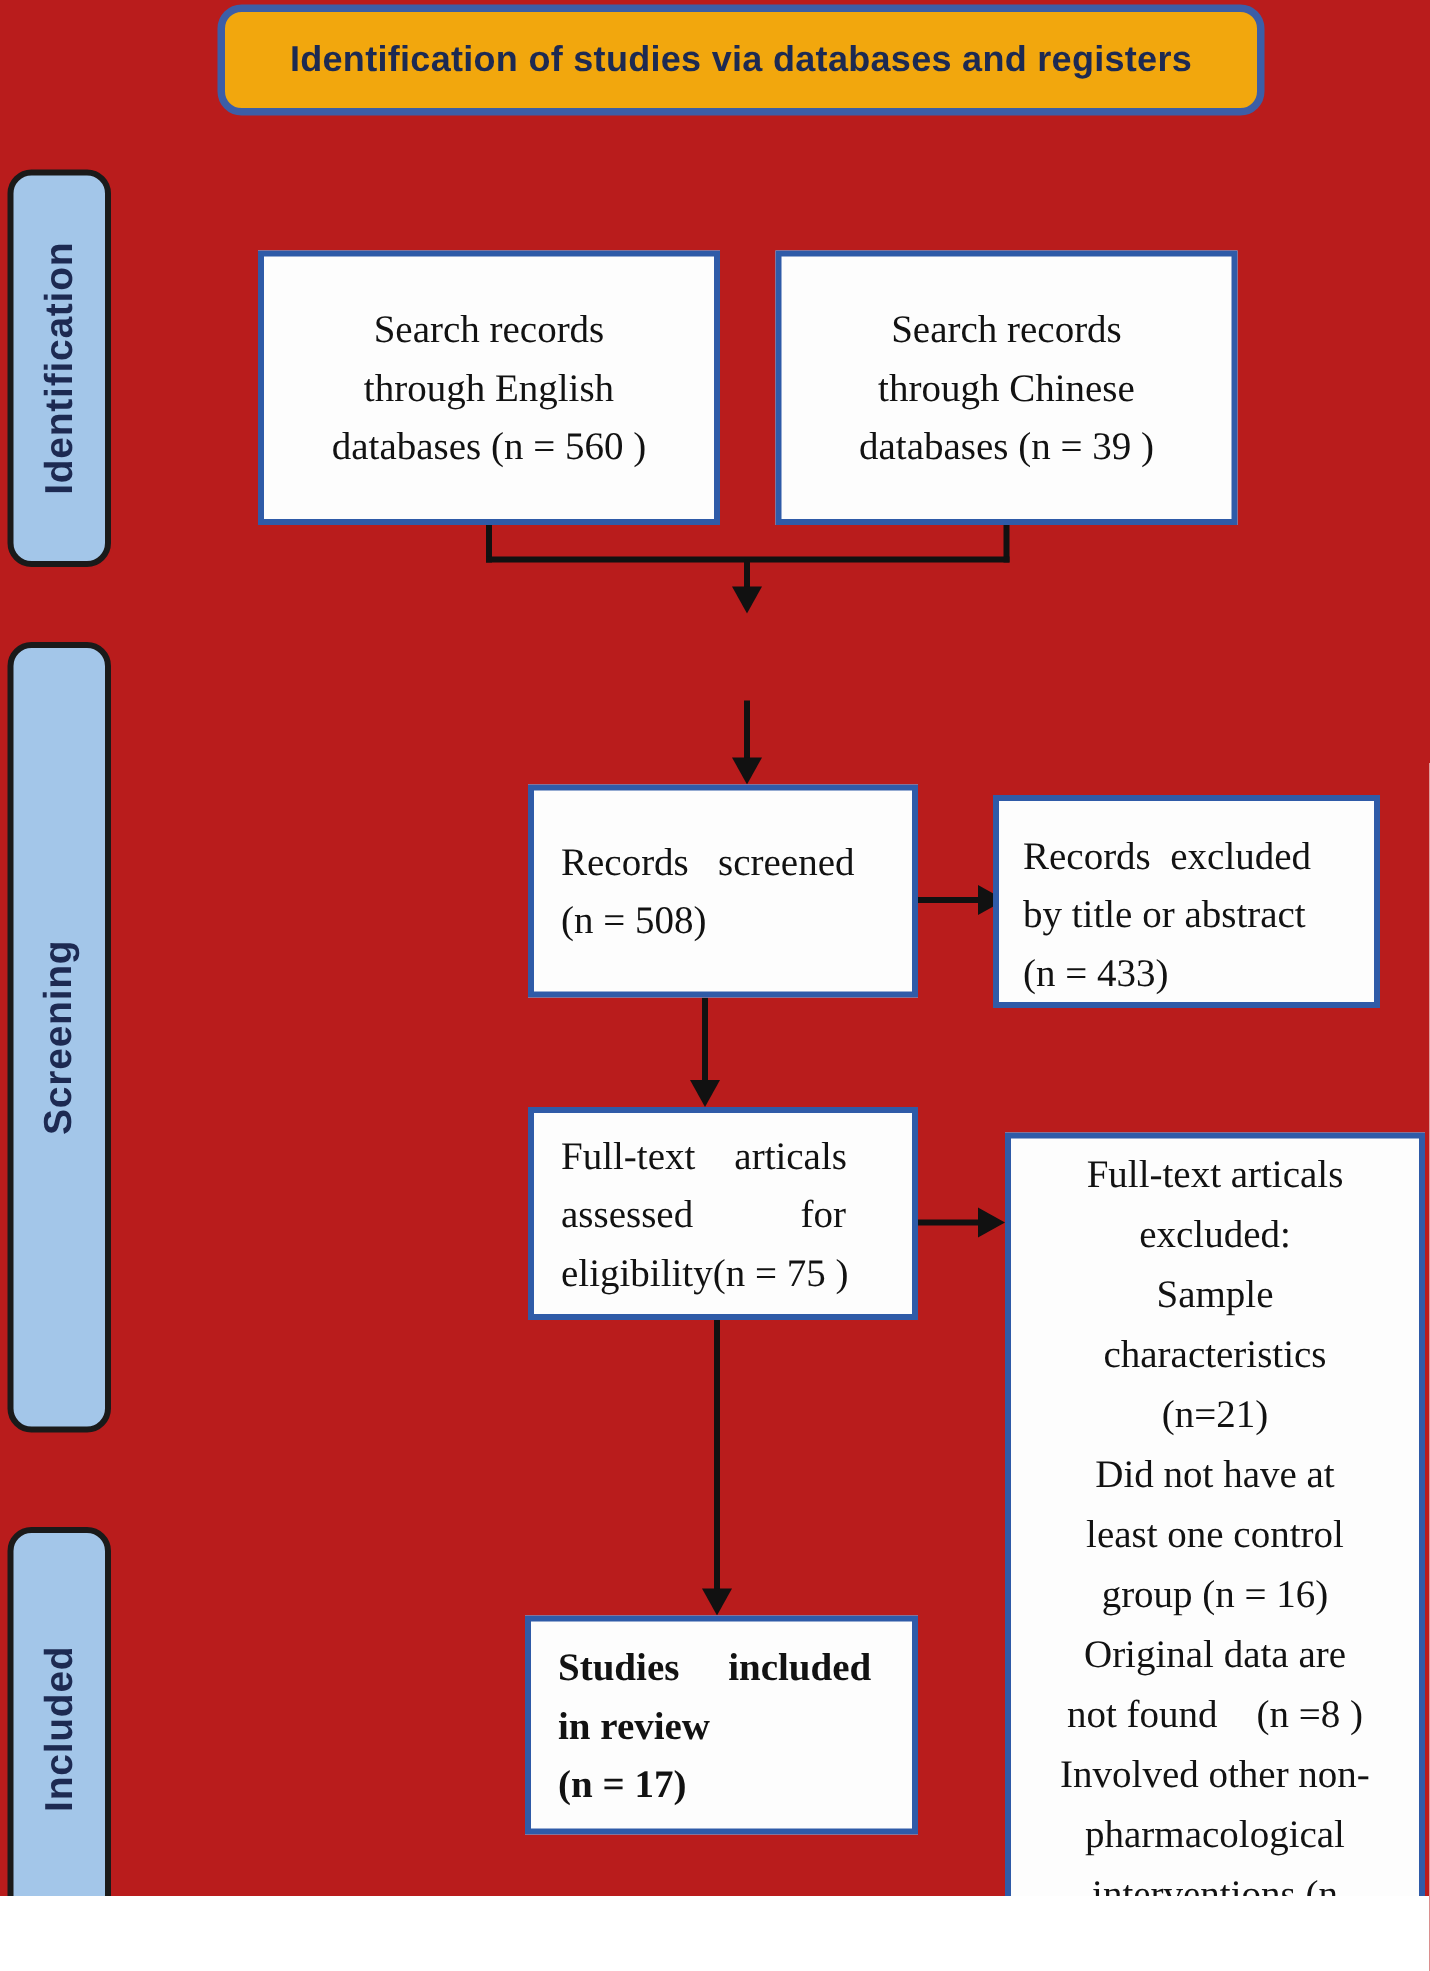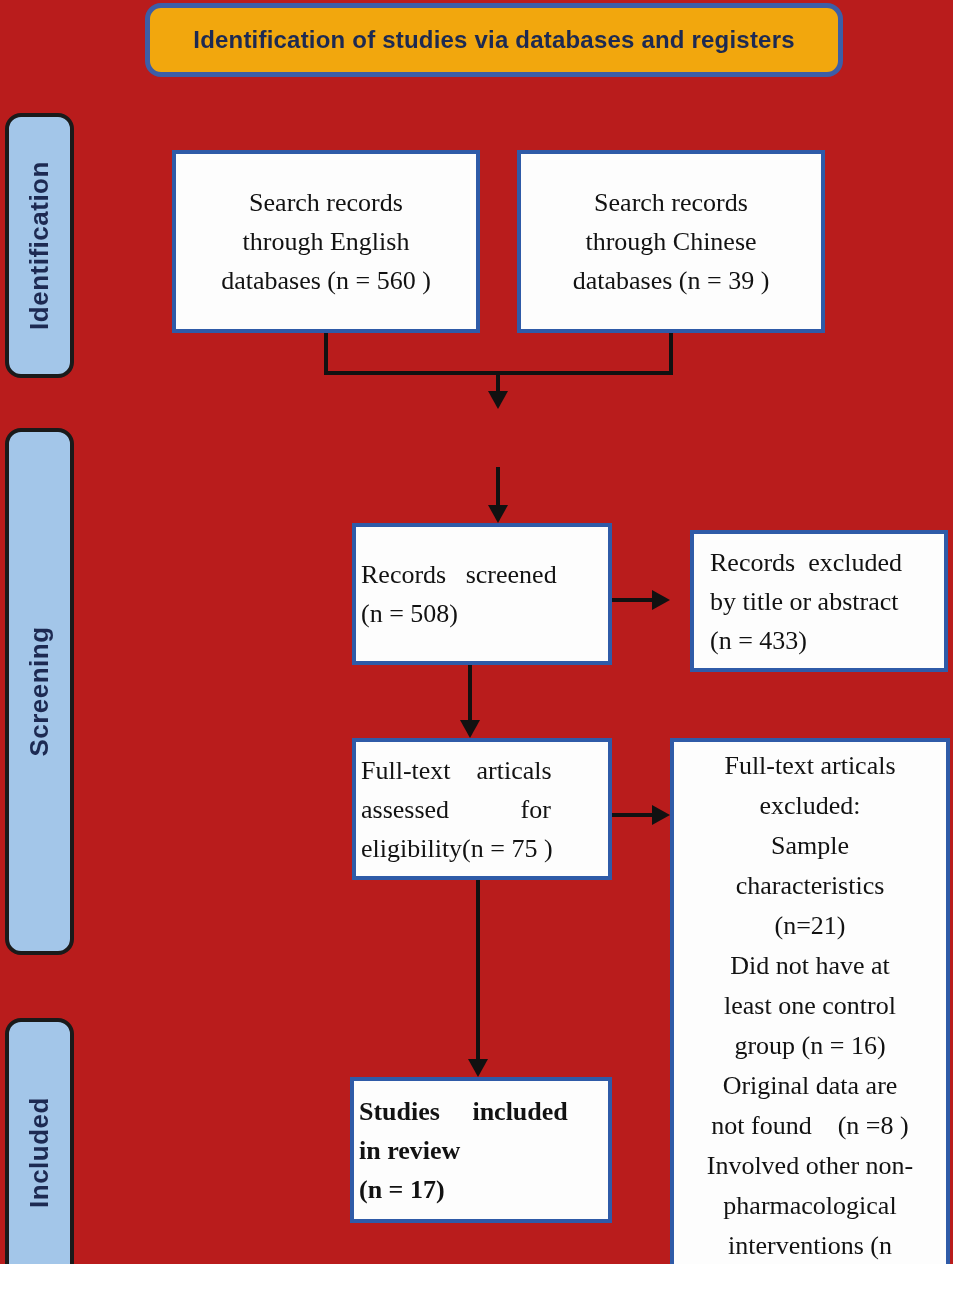--- a/index.html
+++ b/index.html
@@ -36,30 +36,30 @@
   #stage-screening      { top:428px; height:527px; }
   #stage-included       { top:1018px; height:268px; }
 
   
   .fbox {
     position:absolute; box-sizing:border-box; background:#FDFDFD;
     border:4px solid #2F5BA8; display:flex; align-items:center;
     font-size:26px; line-height:39px; color:#121212; z-index:2;
   }
   .fbox span { white-space:pre-line; }
-  .fbox.center { justify-content:center; }
+  .fbox.center { justify-content:center;margin-top:17px; }
   .fbox.center span { text-align:center; }
-  .fbox.left { padding:0 5px; }
+  .fbox.left { padding:0 18px; }
   .fbox.left span { text-align:left; }
 
   #box-search-english { left:172px; top:150px; width:308px; height:183px; }
   #box-search-chinese { left:517px; top:150px; width:308px; height:183px; }
   #box-duplicates     { left:165px; top:409px; width:655px; height:58px; border-color:#141414; }
   #box-screened       { left:352px; top:523px; width:260px; height:142px; }
-  #box-excluded-title { left:690px; top:530px; width:258px; height:142px; padding:0 16px; }
+  #box-excluded-title { left:662px; top:530px; width:258px; height:142px; padding:0 16px;align-items:flex-end; }
   #box-fulltext       { left:352px; top:738px; width:260px; height:142px; }
   #box-excluded-full  { left:670px; top:738px; width:280px; height:572px;
                         line-height:40px; align-items:flex-start; padding-top:4px; }
   #box-studies        { left:350px; top:1077px; width:262px; height:146px;font-weight:bold; }
 </style>
 </head>
 <body>
 
 <div class="canvas">
 

